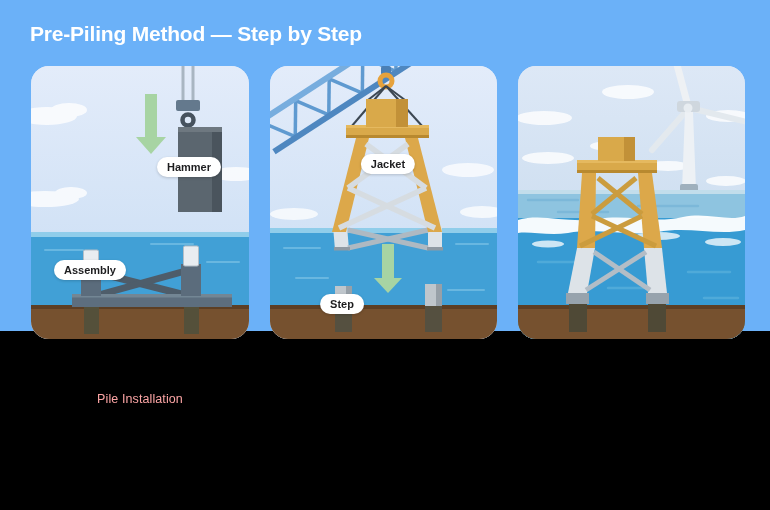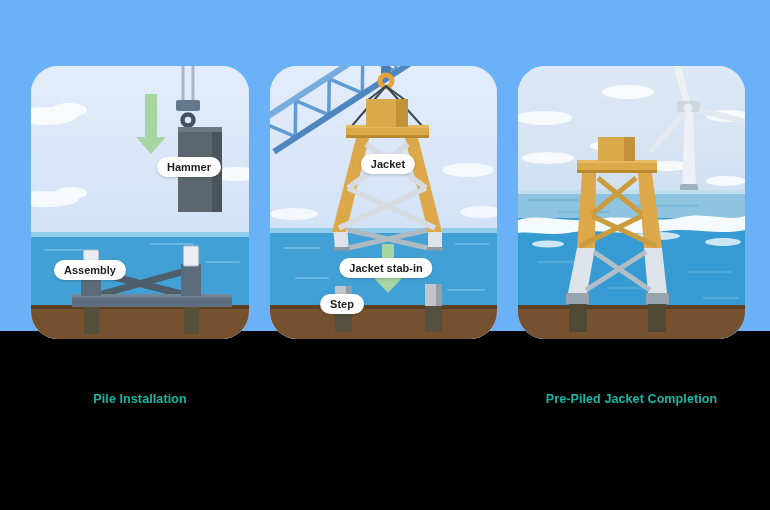--- a/index.html
+++ b/index.html
@@ -7,47 +7,48 @@
     position:relative;width:770px;height:510px;overflow:hidden;
     background:#000;font-family:"Liberation Sans", sans-serif;
     -webkit-font-smoothing:antialiased;
   }
   .blue-band{position:absolute;left:0;top:0;width:770px;height:331px;background:#6bb1f8;}
   .page-title{
     position:absolute;left:30px;top:22px;color:#fff;font-size:21px;font-weight:700;
     letter-spacing:-0.2px;
   }
   .panel{
-    position:absolute;top:66px;height:273px;border-radius:27px;overflow:hidden;
+    position:absolute;top:66px;height:273px;border-radius:18px;overflow:hidden;
     background:#d5e3f5;
   }
   .panel svg{display:block;}
   #panel-1{left:31px;width:218px;}
   #panel-2{left:270px;width:227px;}
   #panel-3{left:518px;width:227px;}
   .pill{
     position:absolute;transform:translate(-50%,-50%);
     background:#fff;color:#1d1d1f;font-size:11px;font-weight:600;
     padding:4px 10px;border-radius:999px;white-space:nowrap;
     box-shadow:0 1px 3px rgba(0,0,0,.18);line-height:1.1;
   }
   .caption{
-    position:absolute;top:392px;text-align:center;color:#14b8a6;
-    font-size:12.5px;font-weight:700;letter-spacing:0.1px;
+    position:absolute;top:392px;text-align:center;color:#fca5a5;
+    font-size:12.5px;font-weight:400;letter-spacing:0.1px;
   }
   #caption-1{left:31px;width:218px;}
   #caption-2{left:270px;width:227px;}
   #caption-3{left:518px;width:227px;}
 </style>
 </head>
 <body>
 
 <div class="canvas">
   <div class="blue-band"></div>
 
+  <div class="page-title">Pre-Piling Method — Step by Step</div>
 
   <div class="panel" id="panel-1">
     <svg width="218" height="273" viewBox="0 0 218 273">
       <defs>
         <linearGradient id="sky1" x1="0" y1="0" x2="0" y2="1">
           <stop offset="0" stop-color="#e3ecfa"></stop>
             <stop offset="1" stop-color="#c7dcf3"></stop>
         </linearGradient>
       </defs>
       <rect width="218" height="273" fill="url(#sky1)"></rect>
@@ -196,21 +197,20 @@
           <rect x="96" y="33" width="42" height="28" fill="#d9a94a"></rect>
           <rect x="126" y="33" width="12" height="28" fill="#c29138"></rect>
         </g>
       </g>
       <g fill="#a7d4a3">
         <rect x="112" y="178" width="12" height="34"></rect>
         <path d="M104 212 L132 212 L118 227 Z"></path>
       </g>
     </svg>
     <div class="pill" style="left:118px;top:98px;text-align:right;">Jacket</div>
-    <div class="pill" style="left:116px;top:202px;">Jacket stab-in</div>
     <div class="pill" style="left:72px;top:238px;">Step</div>
   </div>
 
   <div class="panel" id="panel-3">
     <svg width="227" height="273" viewBox="0 0 227 273">
       <defs>
         <linearGradient id="sky3" x1="0" y1="0" x2="0" y2="1">
           <stop offset="0" stop-color="#dde8f6"></stop>
             <stop offset="1" stop-color="#c3d8ec"></stop>
         </linearGradient>
@@ -288,14 +288,13 @@
           <rect x="59" y="94" width="80" height="3" fill="#e5b95f"></rect>
           <rect x="59" y="104" width="80" height="3" fill="#b8892f"></rect>
           <rect x="80" y="71" width="37" height="24" fill="#d9a94a"></rect>
           <rect x="106" y="71" width="11" height="24" fill="#c29138"></rect>
         </g>
       </g>
     </svg>
   </div>
 
   <div class="caption" id="caption-1">Pile Installation</div>
-  <div class="caption" id="caption-3">Pre-Piled Jacket Completion</div>
 </div>
 
 </body></html>

